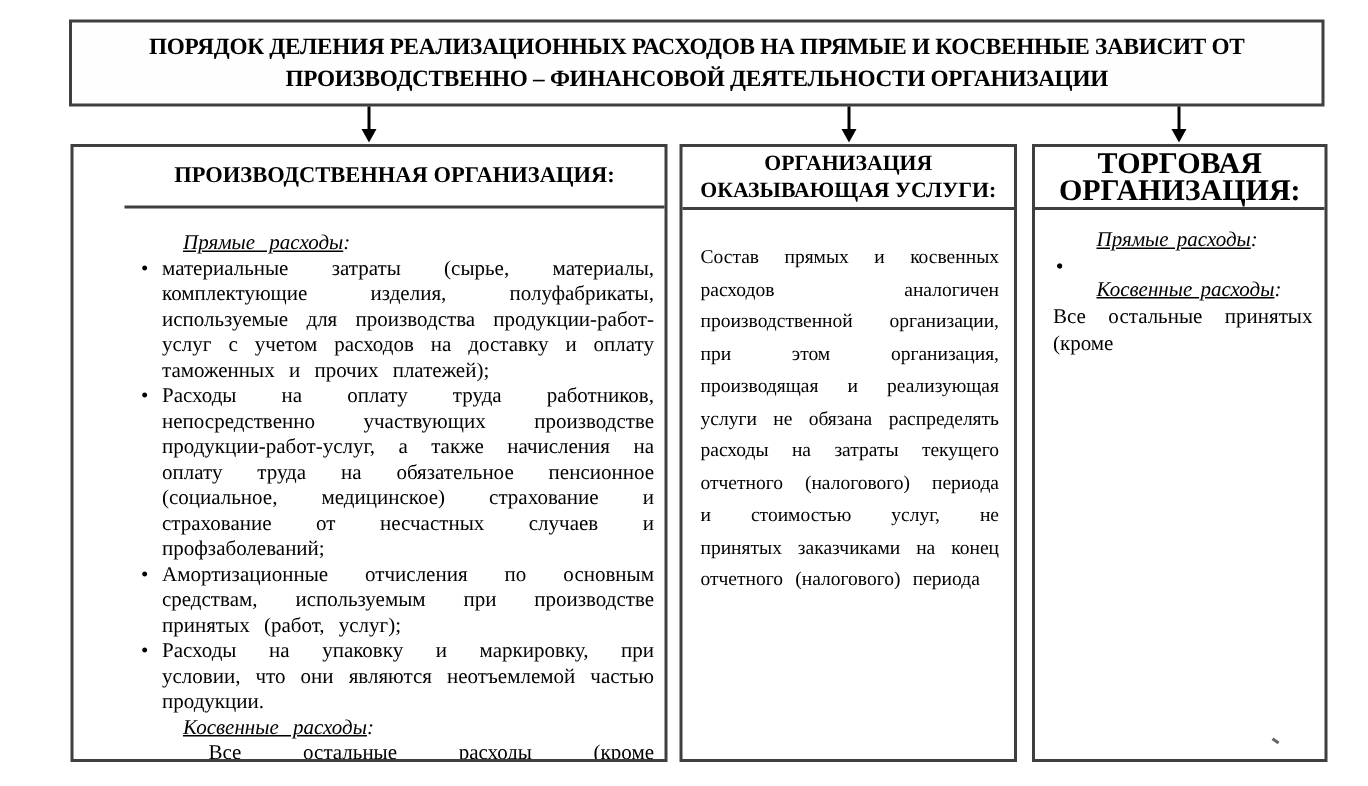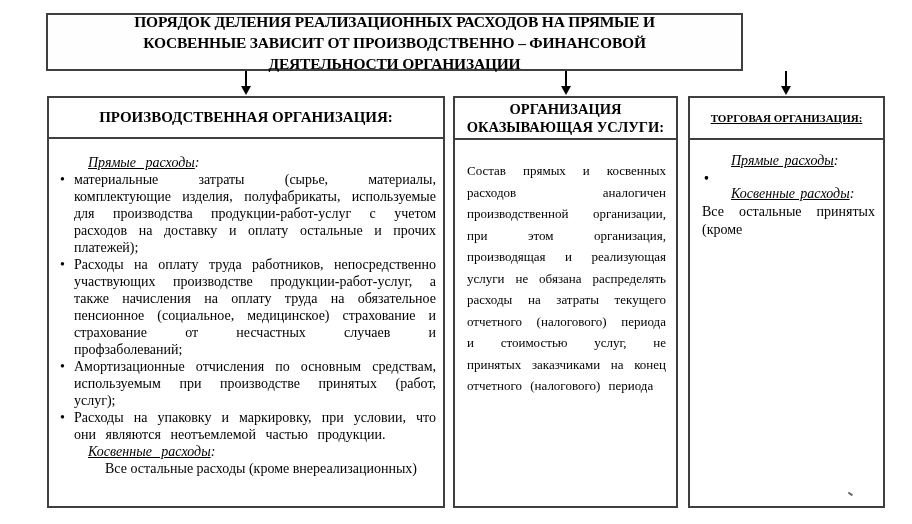--- a/index.html
+++ b/index.html
@@ -13,21 +13,21 @@
   .canvas {
     position: absolute; left: 0; top: 0;
     width: 912px; height: 524px;
     background: var(--bg, #fff);
     overflow: hidden;
   }
 
   
   .title-box {
     position: absolute; left: 46px; top: 13px;
-    width: 697px; height: 58px;
+    width: 837px; height: 58px;
     border: 2px solid var(--border, #3f3f3f);
     background: #fefefe;
     display: flex; align-items: center; justify-content: center;
     padding: 0 50px;
   }
   .title-text {
     font-weight: bold;
     font-size: 15.5px;
     line-height: 21px;
     text-align: center;
@@ -47,33 +47,33 @@
   .arrow-left  { left: 241px; }
   .arrow-mid   { left: 561px; }
   .arrow-right { left: 781px; }
 
   
   .box {
     position: absolute; top: 96px; height: 412px;
     border: 2px solid var(--border, #3f3f3f);
     background: #fff;
   }
-  .box-left  { left: 47px;  width: 398px; }
+  .box-left  { left: 47px;  width: 398px; padding-left: 34px; }
   .box-mid   { left: 453px; width: 225px; }
   .box-right { left: 688px; width: 197px; }
 
   .box-header {
     border-bottom: 2px solid var(--border, #3f3f3f);
     display: flex; align-items: center; justify-content: center;
     text-align: center;
     font-weight: bold;
   }
   .box-left  .box-header { height: 41px; font-size: 15px; }
   .box-mid   .box-header { height: 42px; font-size: 14.5px; line-height: 18px; padding: 0 1px; }
-  .box-right .box-header { height: 42px; font-size: 11px; line-height: 18px; padding: 0 6px; text-decoration: underline; }
+  .box-right .box-header { height: 42px; font-size: 20px; line-height: 18px; padding: 0 6px; }
 
   .box-body { overflow: hidden; text-align: justify; }
   .box-left  .box-body { padding: 15px 7px 4px 10px; font-size: 14px;   line-height: 17px;   word-spacing: 6px; height: 367px; }
   .box-mid   .box-body { padding: 20px 10px 4px 12px; font-size: 13px; line-height: 21.5px; word-spacing: 5px; height: 366px; }
   .box-right .box-body { padding: 12px 8px 4px 12px; font-size: 14px;   line-height: 18px;   word-spacing: 2px; height: 366px; }
 
   .sub-label-line { font-style: italic; }
   .sub-label { text-decoration: underline; margin-left: 29px; }
 
   .bullet-item { position: relative; }
@@ -111,21 +111,21 @@
   <div class="arrow arrow-right">
     <div class="stem"></div>
     <div class="head"></div>
   </div>
 
   <div class="box box-left">
     <div class="box-header">ПРОИЗВОДСТВЕННАЯ ОРГАНИЗАЦИЯ:</div>
     <div class="box-body">
       <div class="sub-label-line"><span class="sub-label">Прямые расходы</span><span>:</span></div>
       <div>
-        <div class="bullet-item"><span class="marker">•</span><span>материальные затраты (сырье, материалы, комплектующие изделия, полуфабрикаты, используемые для производства продукции-работ-услуг с учетом расходов на доставку и оплату остальные и прочих платежей);</span></div>
+        <div class="bullet-item"><span class="marker">•</span><span>материальные затраты (сырье, материалы, комплектующие изделия, полуфабрикаты, используемые для производства продукции-работ-услуг с учетом расходов на доставку и оплату таможенных и прочих платежей);</span></div>
         <div class="bullet-item"><span class="marker">•</span><span>Расходы на оплату труда работников, непосредственно участвующих производстве продукции-работ-услуг, а также начисления на оплату труда на обязательное пенсионное (социальное, медицинское) страхование и страхование от несчастных случаев и профзаболеваний;</span></div>
         <div class="bullet-item"><span class="marker">•</span><span>Амортизационные отчисления по основным средствам, используемым при производстве принятых (работ, услуг);</span></div>
         <div class="bullet-item"><span class="marker">•</span><span>Расходы на упаковку и маркировку, при условии, что они являются неотъемлемой частью продукции.</span></div>
       </div>
       <div class="sub-label-line"><span class="sub-label">Косвенные расходы</span><span>:</span></div>
       <div class="tight">Все остальные расходы (кроме внереализационных)</div>
     </div>
   </div>
 
   <div class="box box-mid">

